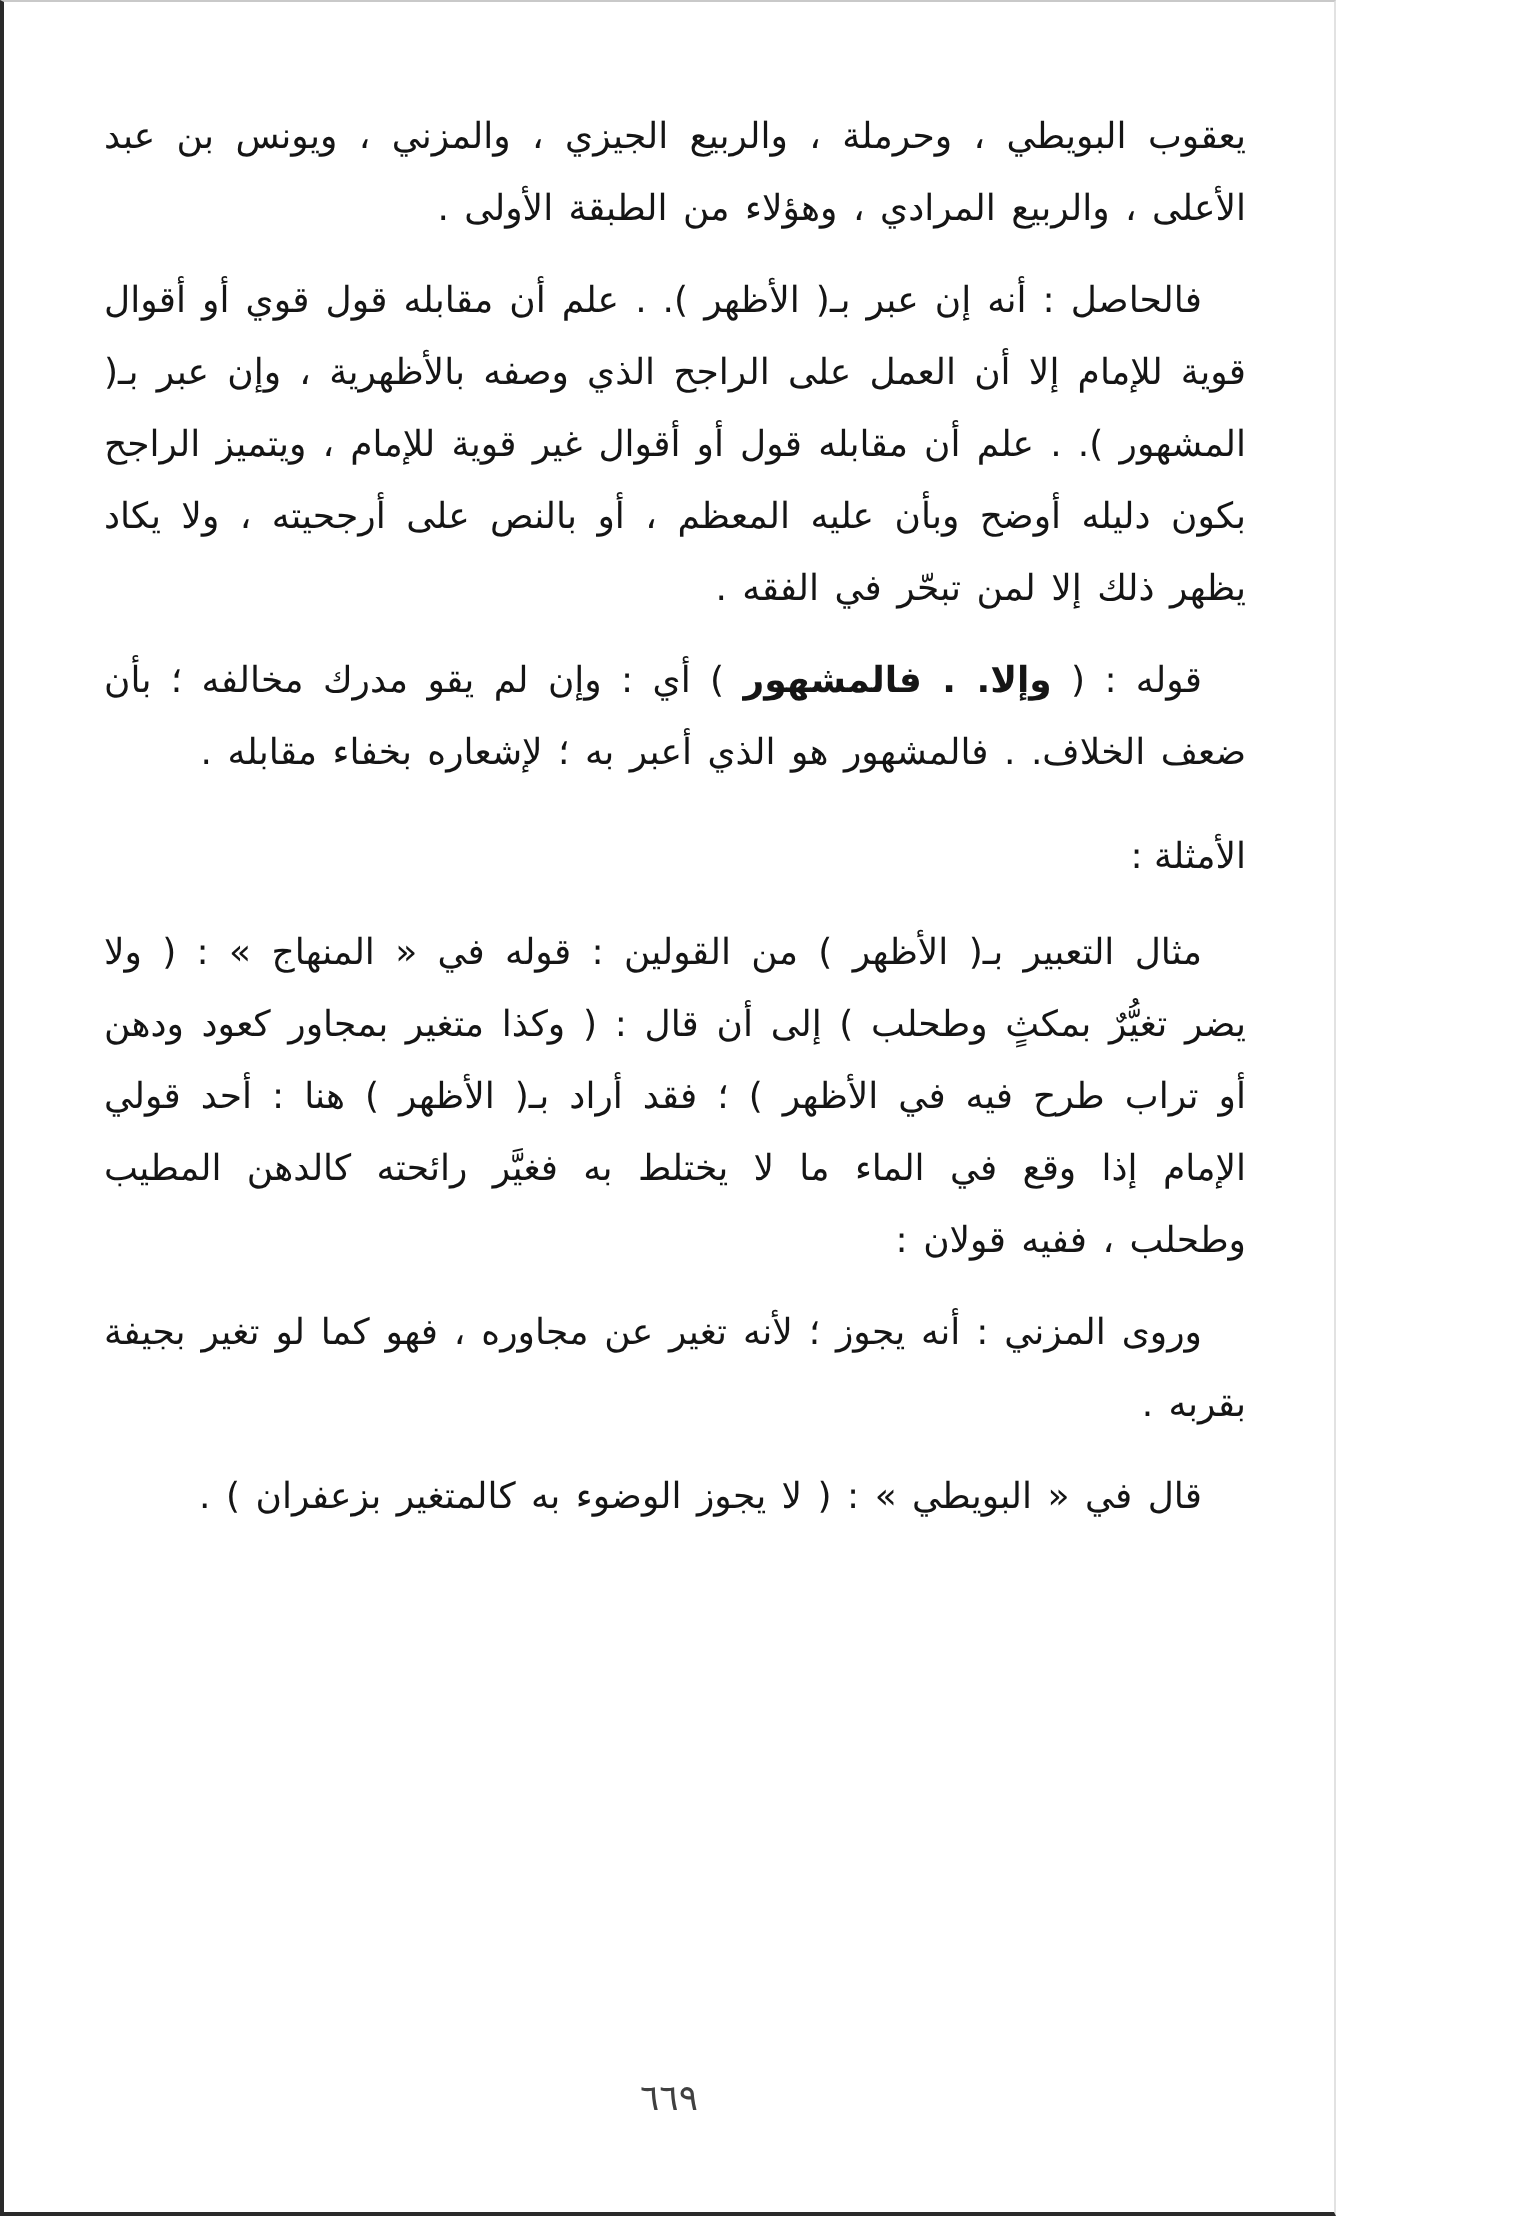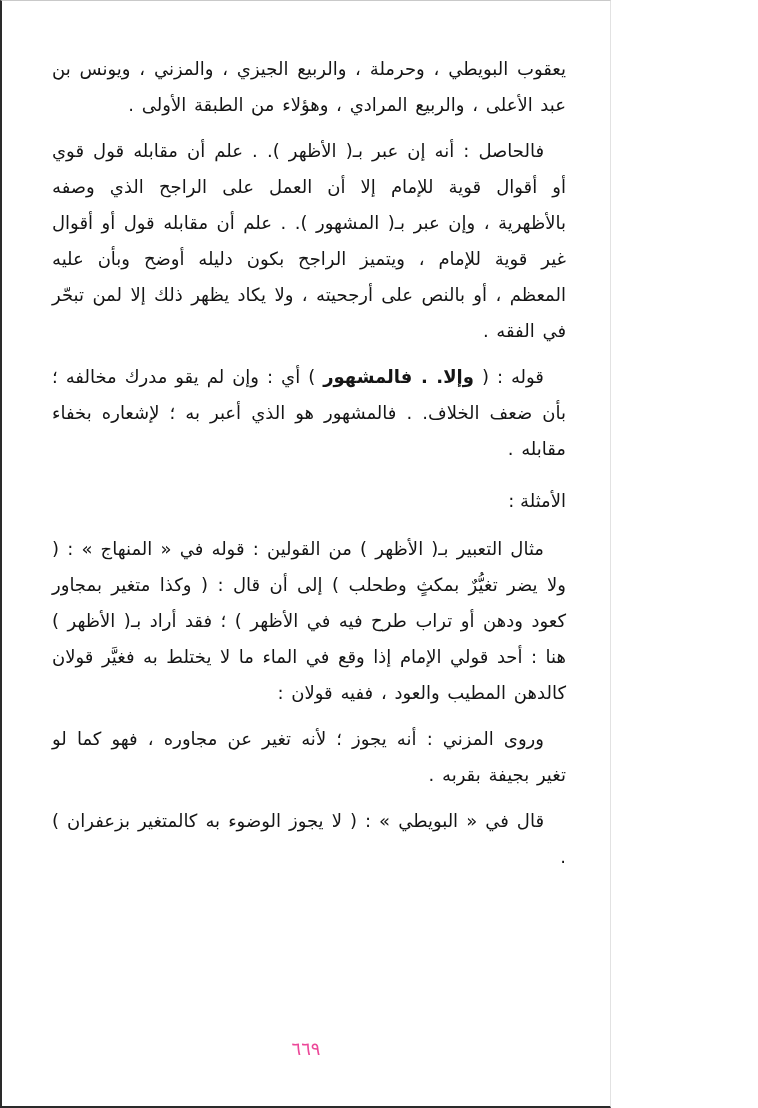--- a/index.html
+++ b/index.html
@@ -3,21 +3,21 @@
 <meta charset="utf-8">
 <style>
   html, body {
     margin: 0;
     padding: 0;
     background: #ffffff;
     font-family: "DejaVu Sans", sans-serif;
   }
   .page {
     position: relative;
-    width: 611px;
+    width: 668px;
     height: 1108px;
     background: #ffffff;
     color: #151515;
     box-sizing: border-box;
     border-left: 2px solid #2a2a2a;
     border-bottom: 2px solid #2a2a2a;
     border-top: 1px solid #c9c9c9;
     border-right: 1px solid #e2e2e2;
     overflow: hidden;
   }
@@ -51,41 +51,40 @@
     text-align: right;
   }
   .page-number {
     position: absolute;
     bottom: 46px;
     left: 0;
     right: 0;
     text-align: center;
     font-size: 18px;
     direction: rtl;
-    color: #ec4899;
-    font-family: Liberation Serif, serif;
+    color: #404040;
   }
 </style>
 </head>
 <body>
 
 <div class="page">
   <div class="content">
 
     <p class="para"><span>يعقوب البويطي ، وحرملة ، والربيع الجيزي ، والمزني ، ويونس بن عبد الأعلى ، والربيع المرادي ، وهؤلاء من الطبقة الأولى .</span></p>
 
 
     <p class="para indent"><span>فالحاصل : أنه إن عبر بـ( الأظهر ). . علم أن مقابله قول قوي أو أقوال قوية للإمام إلا أن العمل على الراجح الذي وصفه بالأظهرية ، وإن عبر بـ( المشهور ). . علم أن مقابله قول أو أقوال غير قوية للإمام ، ويتميز الراجح بكون دليله أوضح وبأن عليه المعظم ، أو بالنص على أرجحيته ، ولا يكاد يظهر ذلك إلا لمن تبحّر في الفقه .</span></p>
 
     <p class="para indent"><span>قوله : ( </span><span class="matn">وإلا. . فالمشهور</span><span> ) أي : وإن لم يقو مدرك مخالفه ؛ بأن ضعف الخلاف. . فالمشهور هو الذي أعبر به ؛ لإشعاره بخفاء مقابله .</span></p>
 
 
     <h2 class="examples-heading">الأمثلة :</h2>
 
-    <p class="para indent"><span>مثال التعبير بـ( الأظهر ) من القولين : قوله في « المنهاج » : ( ولا يضر تغيُّرٌ بمكثٍ وطحلب ) إلى أن قال : ( وكذا متغير بمجاور كعود ودهن أو تراب طرح فيه في الأظهر ) ؛ فقد أراد بـ( الأظهر ) هنا : أحد قولي الإمام إذا وقع في الماء ما لا يختلط به فغيَّر قولان كالدهن المطيب والعود ، ففيه قولان :</span></p>
+    <p class="para indent"><span>مثال التعبير بـ( الأظهر ) من القولين : قوله في « المنهاج » : ( ولا يضر تغيُّرٌ بمكثٍ وطحلب ) إلى أن قال : ( وكذا متغير بمجاور كعود ودهن أو تراب طرح فيه في الأظهر ) ؛ فقد أراد بـ( الأظهر ) هنا : أحد قولي الإمام إذا وقع في الماء ما لا يختلط به فغيَّر رائحته كالدهن المطيب وطحلب ، ففيه قولان :</span></p>
 
     <p class="para indent"><span>وروى المزني : أنه يجوز ؛ لأنه تغير عن مجاوره ، فهو كما لو تغير بجيفة بقربه .</span></p>
 
     <p class="para indent"><span>قال في « البويطي » : ( لا يجوز الوضوء به كالمتغير بزعفران ) .</span></p>
 
 
   </div>
 
   <div class="page-number">٦٦٩</div>
 </div>

